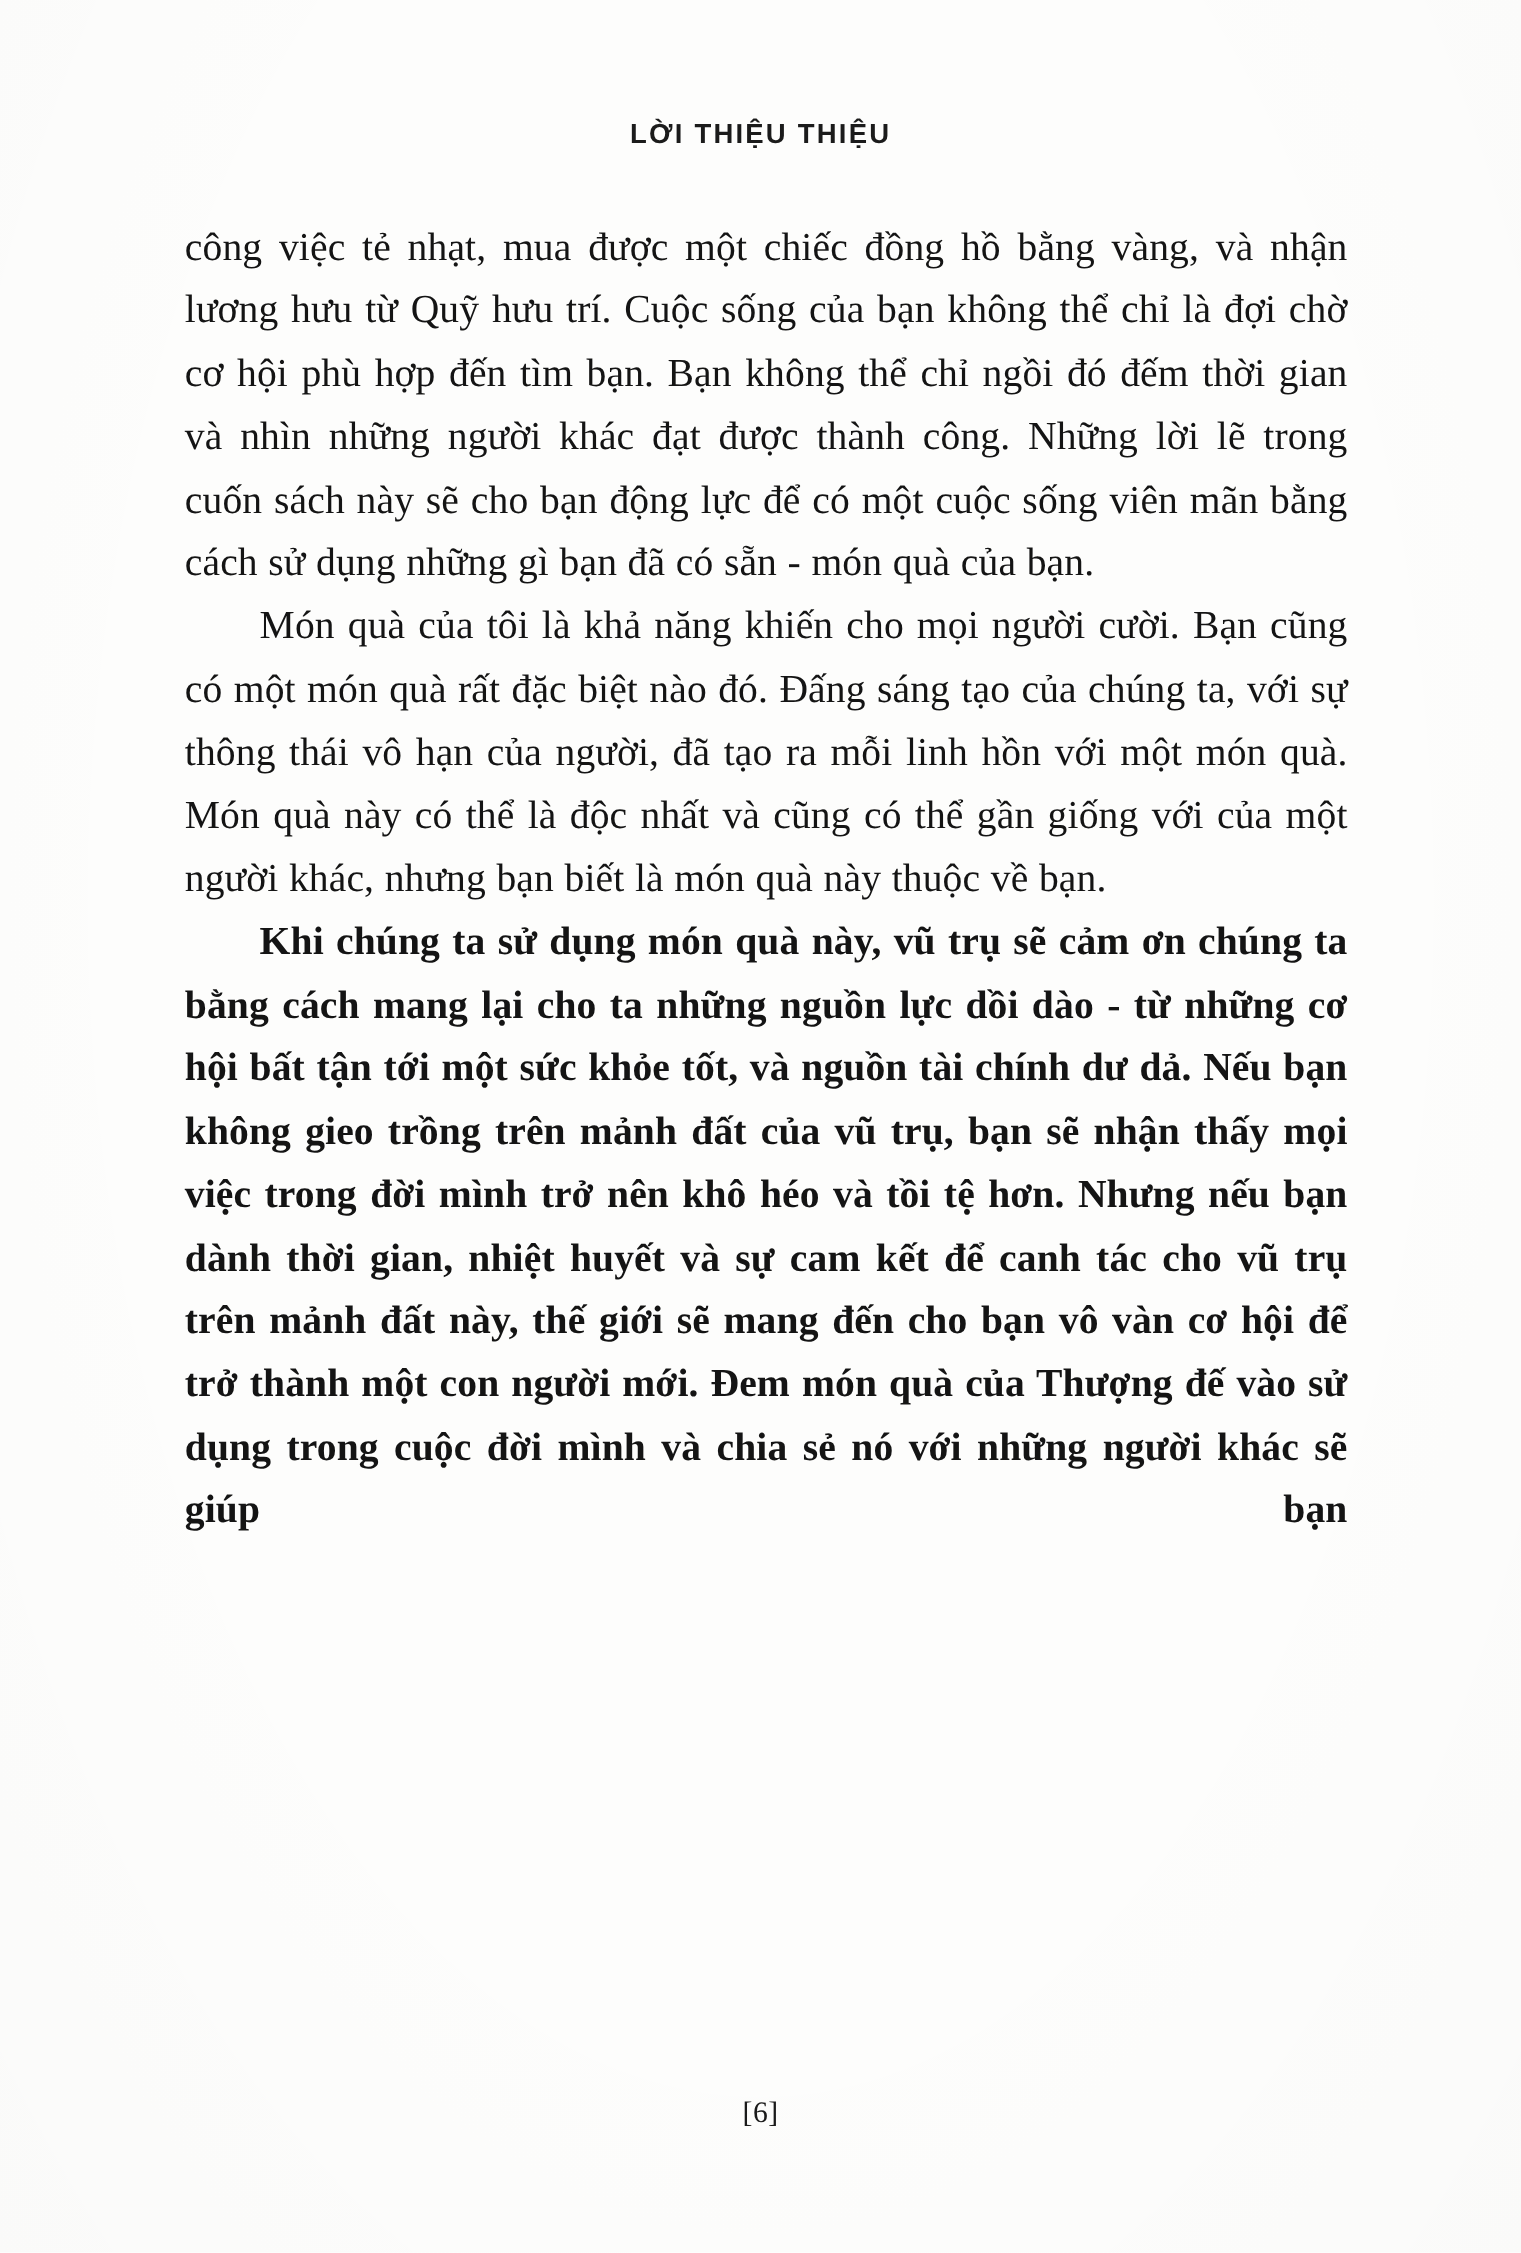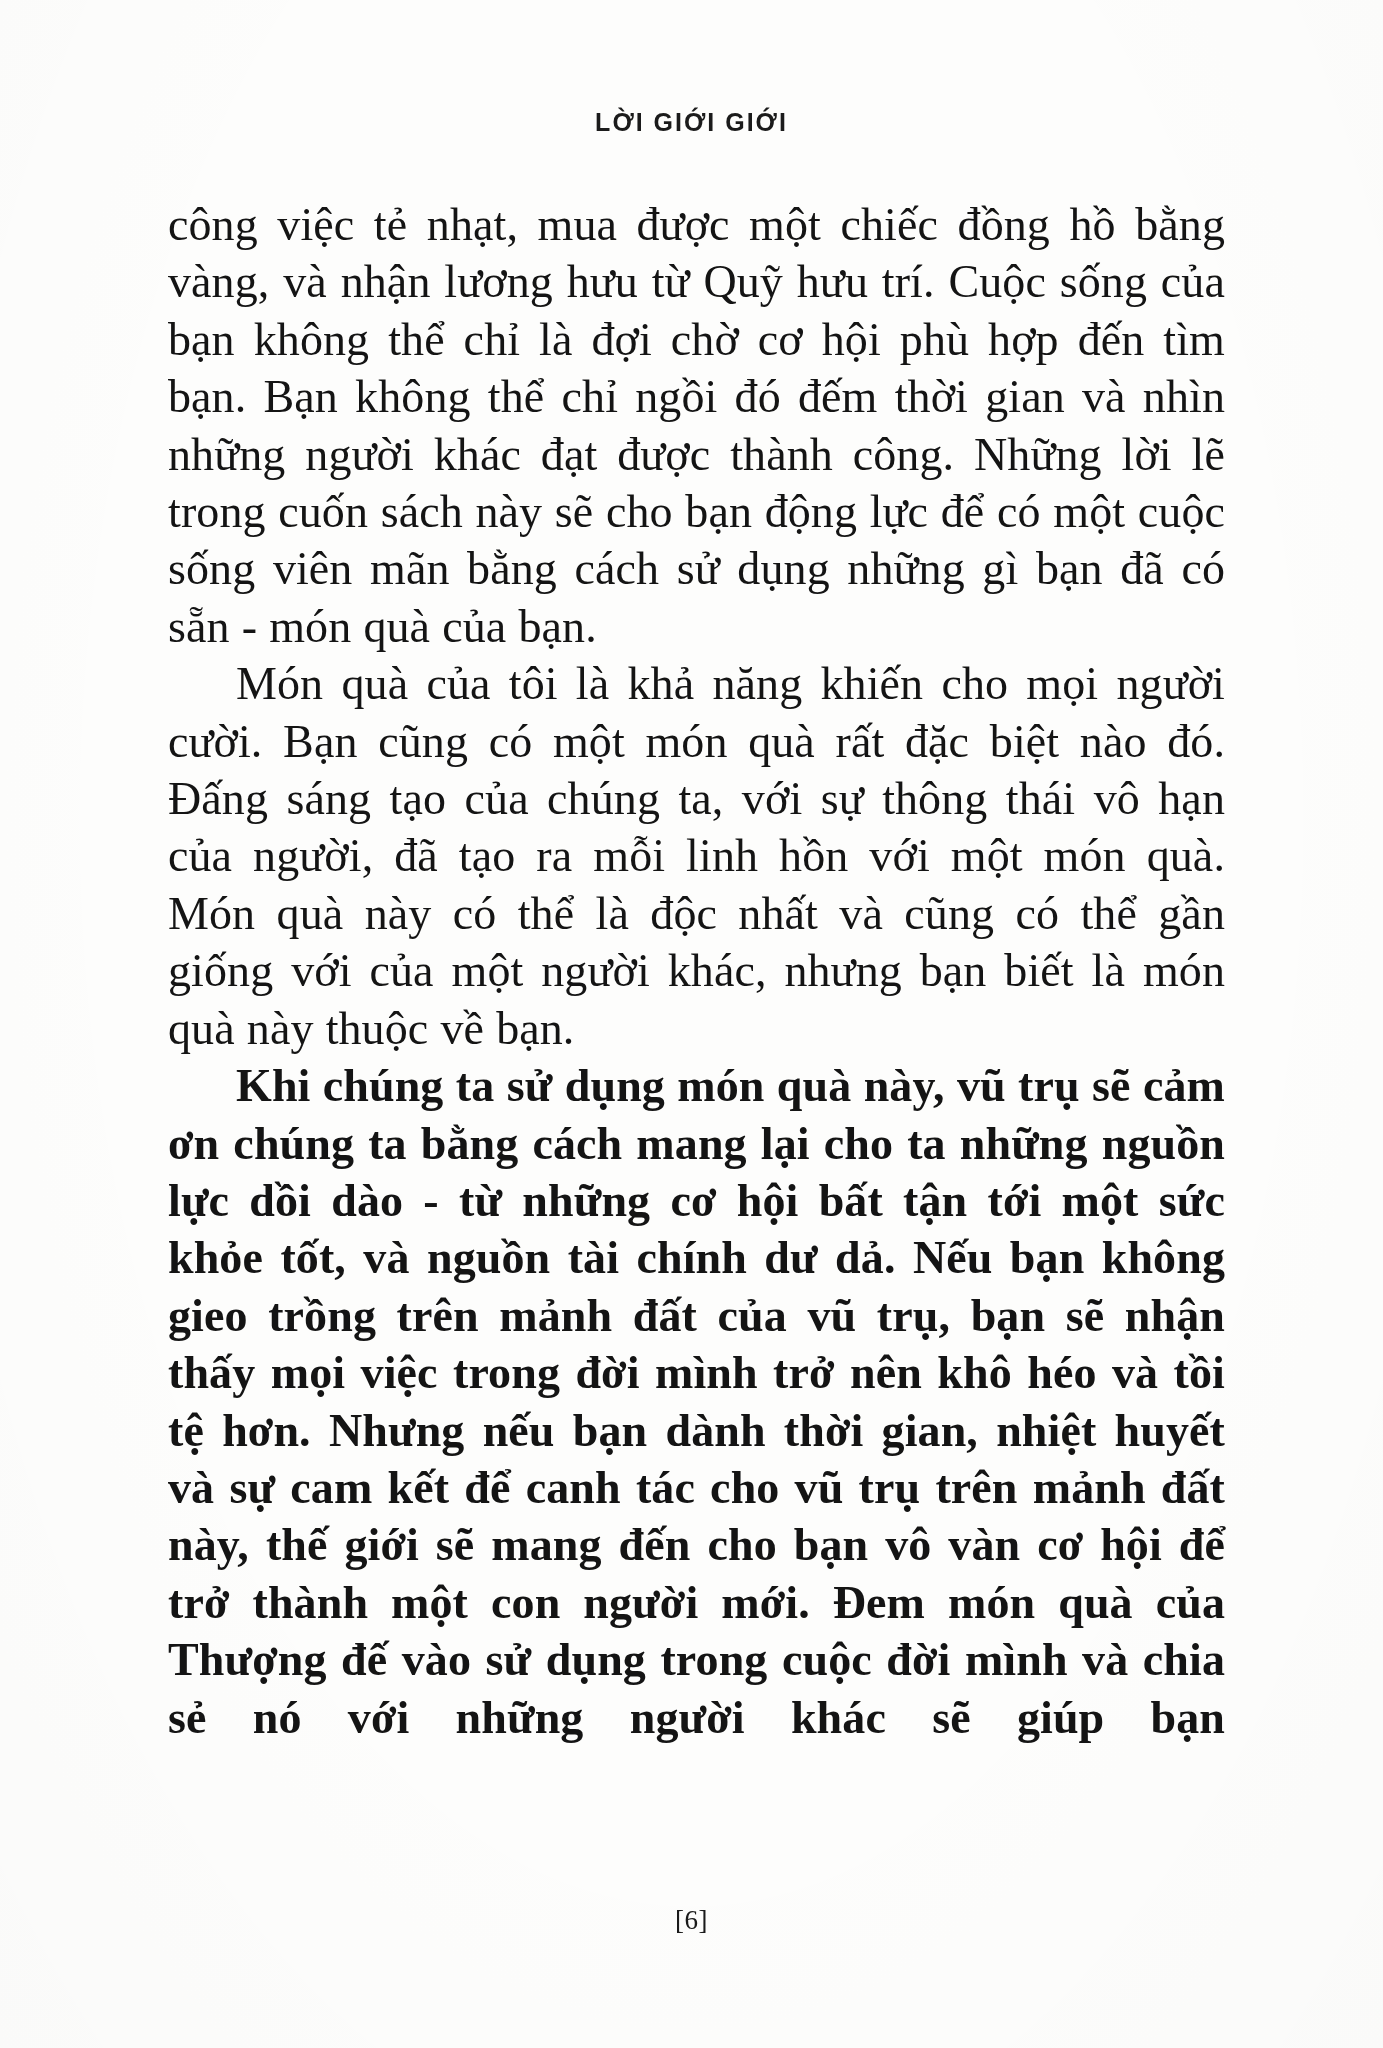--- a/index.html
+++ b/index.html
@@ -43,21 +43,21 @@
 
   .body-block {
     position: absolute;
     top: 196px;
     left: 168px;
     width: 1057px;
   }
 
   p.para {
     margin: 0;
-    font-size: 46px;
+    font-size: 36px;
     line-height: 57.4px;
     text-align: justify;
     text-justify: inter-word;
     color: #141414;
     letter-spacing: 0.1px;
     word-spacing: 0.5px;
   }
 
   p.para + p.para {
     margin-top: 0;
@@ -89,21 +89,21 @@
     font-size: 27px;
     color: #1a1a1a;
     letter-spacing: 0.5px;
   }
 </style>
 </head>
 <body>
 
 <div class="page">
 
-  <div class="running-head">LỜI GIỚI GIỚI</div>
+  <div class="running-head">LỜI THIỆU THIỆU</div>
 
   <div class="body-block">
 
     <p class="para justify-left-last">công việc tẻ nhạt, mua được một chiếc đồng hồ bằng vàng, và nhận lương hưu từ Quỹ hưu trí. Cuộc sống của bạn không thể chỉ là đợi chờ cơ hội phù hợp đến tìm bạn. Bạn không thể chỉ ngồi đó đếm thời gian và nhìn những người khác đạt được thành công. Những lời lẽ trong cuốn sách này sẽ cho bạn động lực để có một cuộc sống viên mãn bằng cách sử dụng những gì bạn đã có sẵn - món quà của bạn.</p>
 
     <p class="para indent justify-left-last"><span>Món quà của tôi là khả năng khiến cho mọi người cười. Bạn cũng có một món quà rất đặc biệt nào đó. Đấng sáng tạo của chúng ta, với sự thông thái vô hạn của người, đã tạo ra mỗi linh hồn với một món quà. Món quà này có thể là độc nhất và cũng có thể gần giống với của một người khác, nhưng bạn biết là món quà này </span><span class="italic-tail">thuộc về bạn.</span></p>
 
     <p class="para indent justify-all">Khi chúng ta sử dụng món quà này, vũ trụ sẽ cảm ơn chúng ta bằng cách mang lại cho ta những nguồn lực dồi dào - từ những cơ hội bất tận tới một sức khỏe tốt, và nguồn tài chính dư dả. Nếu bạn không gieo trồng trên mảnh đất của vũ trụ, bạn sẽ nhận thấy mọi việc trong đời mình trở nên khô héo và tồi tệ hơn. Nhưng nếu bạn dành thời gian, nhiệt huyết và sự cam kết để canh tác cho vũ trụ trên mảnh đất này, thế giới sẽ mang đến cho bạn vô vàn cơ hội để trở thành một con người mới. Đem món quà của Thượng đế vào sử dụng trong cuộc đời mình và chia sẻ nó với những người khác sẽ giúp bạn</p>
 
   </div>

